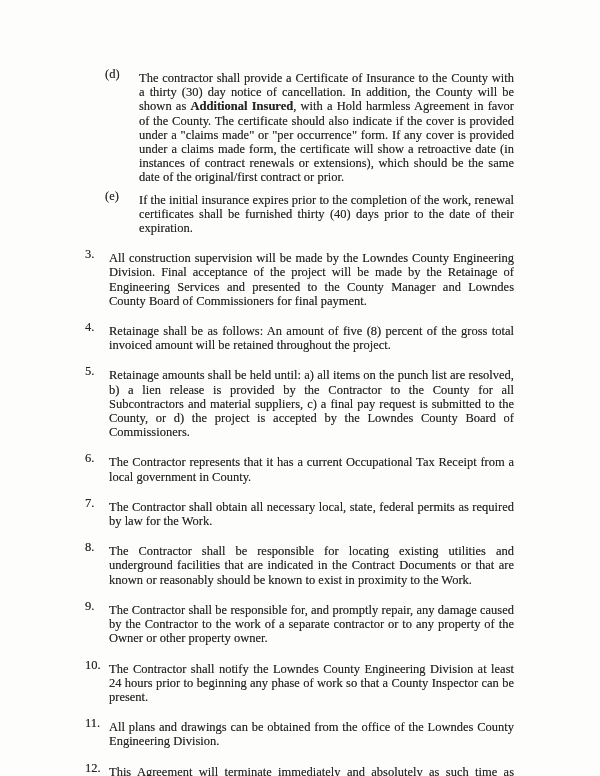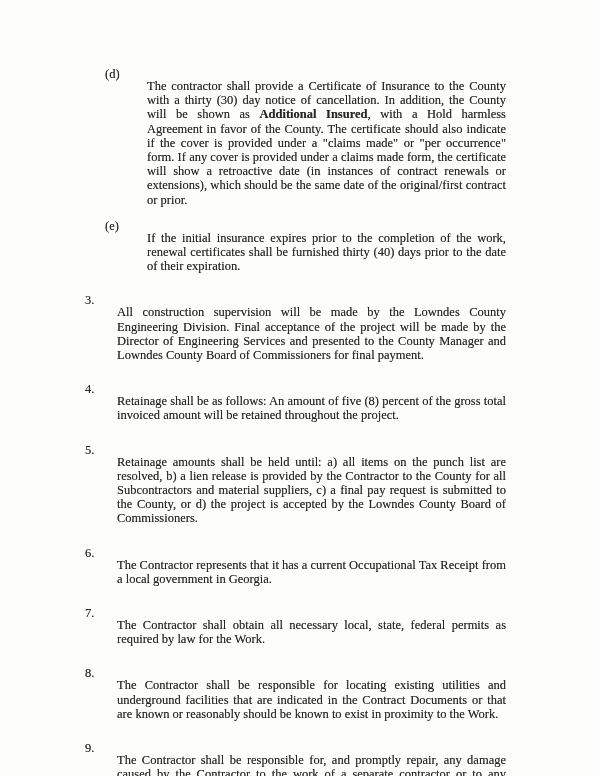--- a/index.html
+++ b/index.html
@@ -40,21 +40,21 @@
   }
   .num-item {
     display: flex;
     margin-top: 8px;
   }
   .num-item .marker {
     flex: 0 0 20px;
   }
   p.text {
     flex: 1 1 auto;
-    margin: 12px;
+    margin: 4px;
     text-align: justify;
   }
   .bold-phrase {
     font-weight: bold;
   }
 </style>
 </head>
 <body>
 
 <div class="page">
@@ -71,54 +71,62 @@
         <span class="marker">(e)</span>
         <p class="text">If the initial insurance expires prior to the completion of the work, renewal certificates shall be furnished thirty (40) days prior to the date of their expiration.</p>
       </div>
 
     </div>
 
     <div class="num-list">
 
       <div class="num-item">
         <span class="marker">3.</span>
-        <p class="text">All construction supervision will be made by the Lowndes County Engineering Division. Final acceptance of the project will be made by the Director of Engineering Services and presented to the County Manager and Lowndes County Board of Commissioners for final payment.</p>
+        <p class="text">All construction supervision will be made by the Lowndes County Engineering Division. Final acceptance of the project will be made by the Retainage of Engineering Services and presented to the County Manager and Lowndes County Board of Commissioners for final payment.</p>
       </div>
 
       <div class="num-item">
         <span class="marker">4.</span>
         <p class="text">Retainage shall be as follows: An amount of five (8) percent of the gross total invoiced amount will be retained throughout the project.</p>
       </div>
 
       <div class="num-item">
         <span class="marker">5.</span>
         <p class="text">Retainage amounts shall be held until: a) all items on the punch list are resolved, b) a lien release is provided by the Contractor to the County for all Subcontractors and material suppliers, c) a final pay request is submitted to the County, or d) the project is accepted by the Lowndes County Board of Commissioners.</p>
       </div>
 
       <div class="num-item">
         <span class="marker">6.</span>
-        <p class="text">The Contractor represents that it has a current Occupational Tax Receipt from a local government in Georgia.</p>
+        <p class="text">The Contractor represents that it has a current Occupational Tax Receipt from a local government in County.</p>
       </div>
 
       <div class="num-item">
         <span class="marker">7.</span>
         <p class="text">The Contractor shall obtain all necessary local, state, federal permits as required by law for the Work.</p>
       </div>
 
       <div class="num-item">
         <span class="marker">8.</span>
         <p class="text">The Contractor shall be responsible for locating existing utilities and underground facilities that are indicated in the Contract Documents or that are known or reasonably should be known to exist in proximity to the Work.</p>
       </div>
 
       <div class="num-item">
         <span class="marker">9.</span>
         <p class="text">The Contractor shall be responsible for, and promptly repair, any damage caused by the Contractor to the work of a separate contractor or to any property of the Owner or other property owner.</p>
       </div>
 
+      <div class="num-item">
+        <span class="marker">10.</span>
+        <p class="text">The Contractor shall notify the Lowndes County Engineering Division at least 24 hours prior to beginning any phase of work so that a County Inspector can be present.</p>
+      </div>
 
+      <div class="num-item">
+        <span class="marker">11.</span>
+        <p class="text">All plans and drawings can be obtained from the office of the Lowndes County Engineering Division.</p>
+      </div>
 
       <div class="num-item">
         <span class="marker">12.</span>
         <p class="text">This Agreement will terminate immediately and absolutely as such time as appropriated</p>
       </div>
 
     </div>
 
   </div>
 </div>

